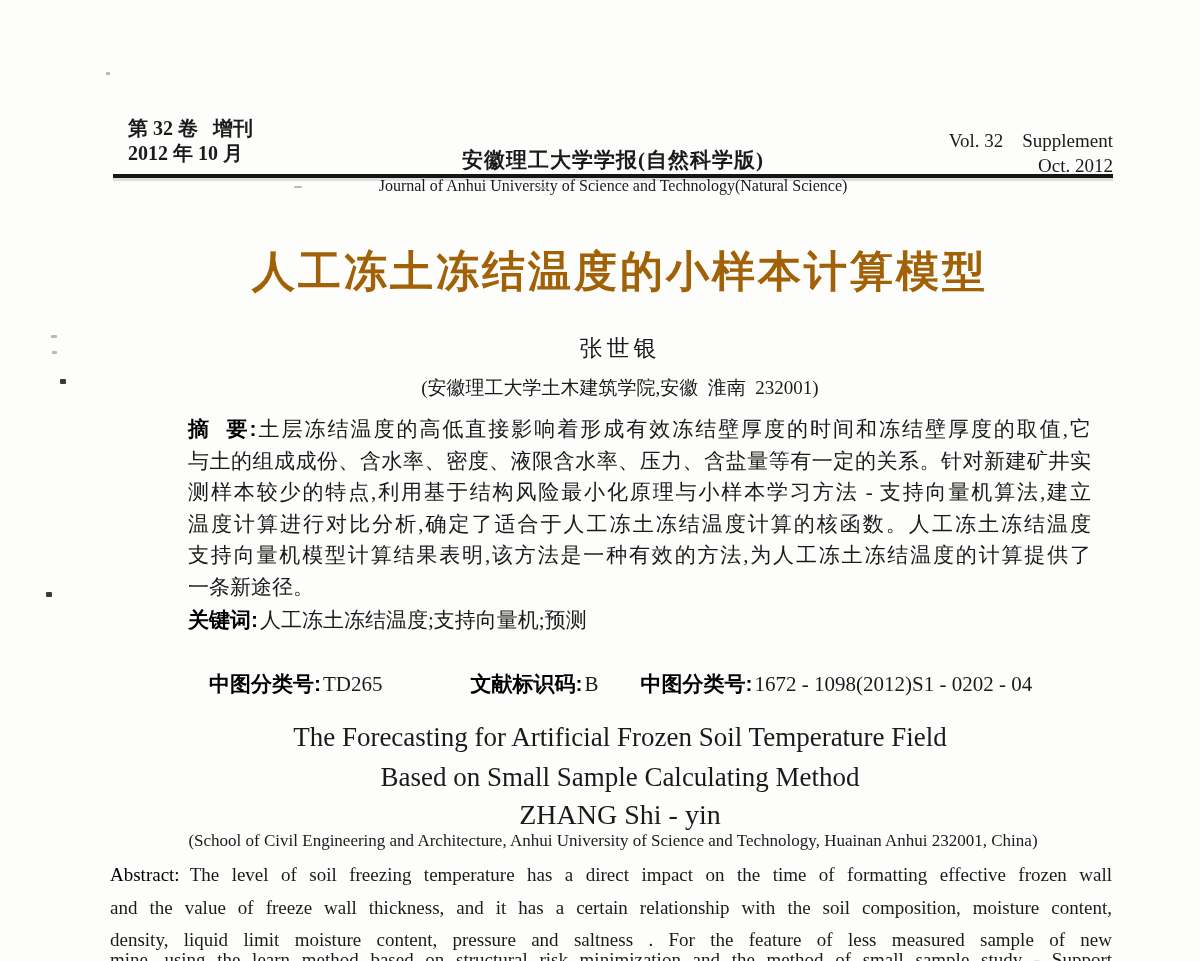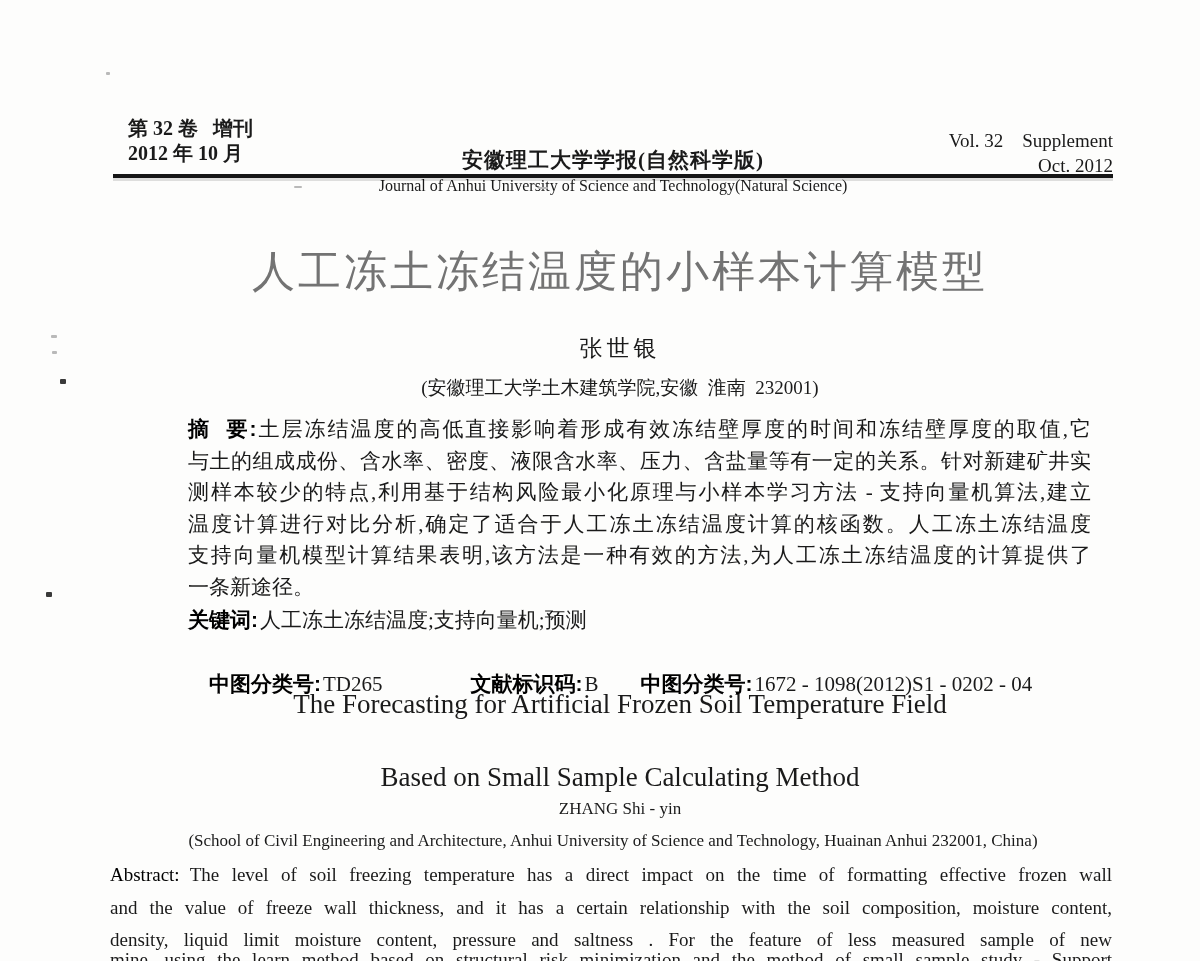--- a/index.html
+++ b/index.html
@@ -23,44 +23,44 @@
 
   .rule {
     left: 113px; top: 174px; width: 1000px; height: 4px;
     background: #161616;
     box-shadow: 0 3px 0 rgba(0,0,0,0.12);
   }
 
   
   .title-cn {
     left: 120px; top: 243px; width: 1000px; text-align: center;
-    font-size: 43px; font-weight: normal; letter-spacing: 3px; color: #737373;
+    font-size: 43px; font-weight: bold; letter-spacing: 3px; color: #a16207;
   }
   .author-cn { left: 120px; top: 333px; width: 1000px; text-align: center; font-size: 23px; letter-spacing: 4px; }
   .affil-cn  { left: 120px; top: 375px; width: 1000px; text-align: center; font-size: 19px; }
 
   .abstract-cn {
     left: 188px; top: 413px; width: 903px;
     font-size: 21px; line-height: 31.6px;
   }
   .cn-line { text-align: justify; text-align-last: justify; }
   .cn-line.last { text-align: left; text-align-last: auto; }
   .lbl-cn {
     font-family: "Liberation Sans", "DejaVu Sans", sans-serif;
     font-weight: bold; white-space: pre; margin-right: 0; color: #000;
   }
   .kw-line .lbl-cn, .meta-line .lbl-cn { margin-right: 2px; }
   .meta-line { white-space: pre; }
   .meta-gap1 { margin-right: 88px; }
   .meta-gap2 { margin-right: 42px; }
 
   
-  .title-en1 { left: 120px; top: 689px; width: 1000px; text-align: center; font-size: 27px; }
+  .title-en1 { left: 120px; top: 722px; width: 1000px; text-align: center; font-size: 27px; }
   .title-en2 { left: 120px; top: 762px; width: 1000px; text-align: center; font-size: 27px; }
-  .author-en { left: 120px; top: 799px; width: 1000px; text-align: center; font-size: 17px; }
+  .author-en { left: 120px; top: 799px; width: 1000px; text-align: center; font-size: 28px; }
   .affil-en  { left: 113px; top: 831px; width: 1000px; text-align: center; font-size: 17px; }
 
   .abstract-en {
     left: 110px; top: 859px; width: 1002px;
     font-size: 19px; line-height: 32.5px;
   }
   .en-line { text-align: justify; text-align-last: justify; }
   .lbl-en { font-weight: normal; margin-right: 10px; color: #000; }
   .en-clipped { left: 110px; top: 944px; width: 1002px; font-size: 19px; line-height: 32.5px; }
 

